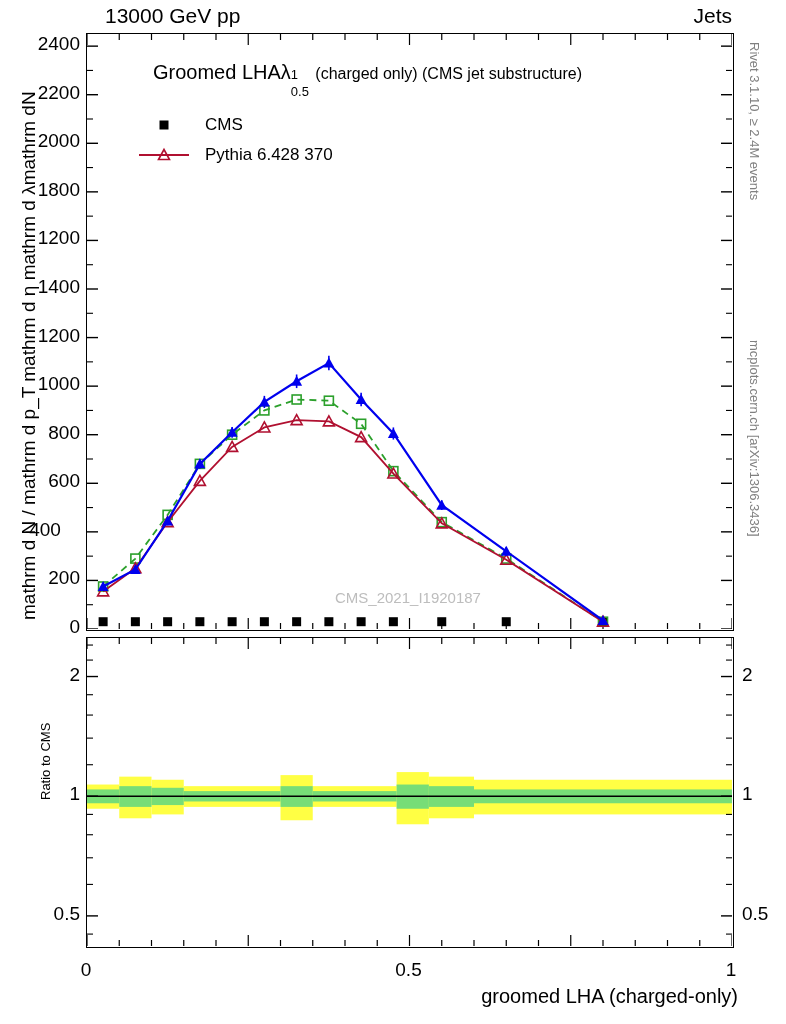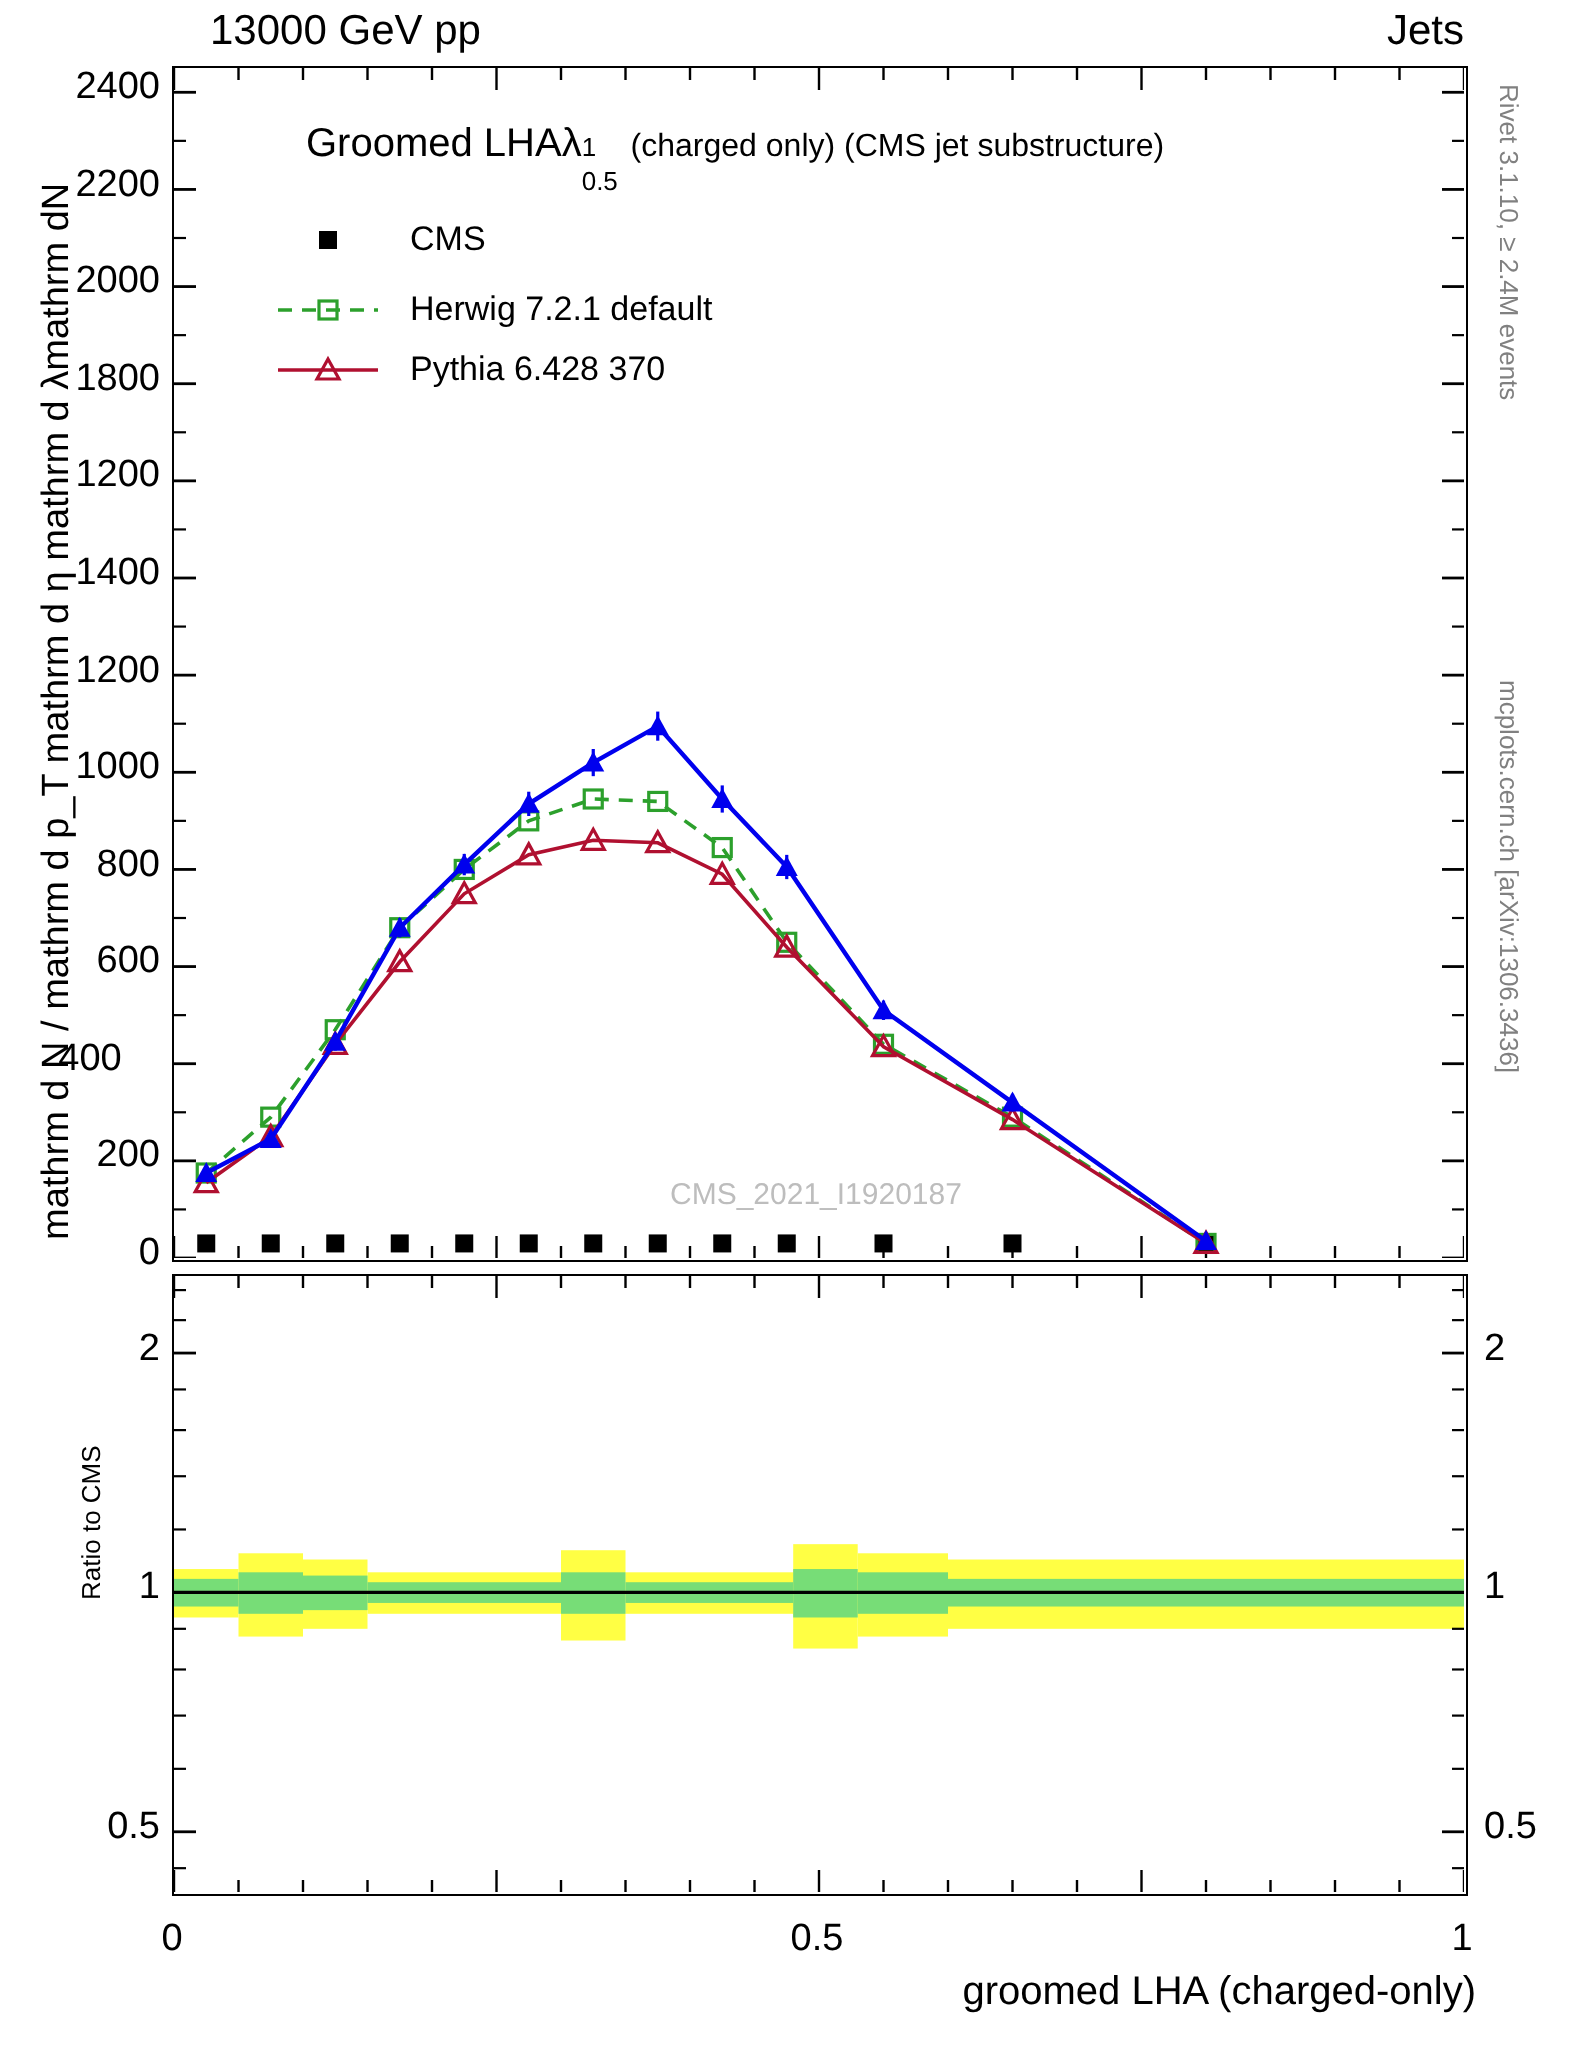--- a/index.html
+++ b/index.html
@@ -361,32 +361,25 @@
     <span class="title-main">Groomed LHAλ</span><span style="position:relative;display:inline-block;width:11px;vertical-align:baseline;">
       <span style="position:absolute;left:0;top:-12px;font-size:13px;">1</span>
       <span style="position:absolute;left:0;top:5px;font-size:13px;">0.5</span>
     </span>
     <span class="title-sub" style="margin-left:9px;">(charged only) (CMS jet substructure)</span>
   </div>
 
   <div class="txt watermark" style="left:335px;top:589px;">CMS_2021_I1920187</div>
 
   <div id="legend" style="position:absolute;left:135px;top:110px;">
-      <div style="display: flex; align-items: flex-start; height: 30px;">
+      <div style="display: flex; align-items: center; height: 30px;">
         <svg width="58" height="20">
           <rect x="24.5" y="5.5" width="9" height="9" fill="#000000"></rect>
         </svg>
         <span class="legend-txt" style="margin-left: 12px;">CMS</span>
-      </div>
-      <div style="display: flex; align-items: center; height: 30px;">
-        <svg width="58" height="20">
-          <line x1="4" y1="10" x2="54" y2="10" stroke="#2ca02c" stroke-width="1.8" stroke-dasharray="7,5"></line>
-          <rect x="24.5" y="5.5" width="9" height="9" fill="none" stroke="#2ca02c" stroke-width="1.6"></rect>
-        </svg>
-        <span class="legend-txt" style="margin-left: 12px;">Herwig 7.2.1 default</span>
       </div>
       <div style="display: flex; align-items: center; height: 30px;">
         <svg width="58" height="20">
           <line x1="4" y1="10" x2="54" y2="10" stroke="#b01030" stroke-width="1.8"></line>
           <polygon points="29,4.5 23.5,14.5 34.5,14.5" fill="none" stroke="#b01030" stroke-width="1.6"></polygon>
         </svg>
         <span class="legend-txt" style="margin-left: 12px;">Pythia 6.428 370</span>
       </div>
     </div>
 

